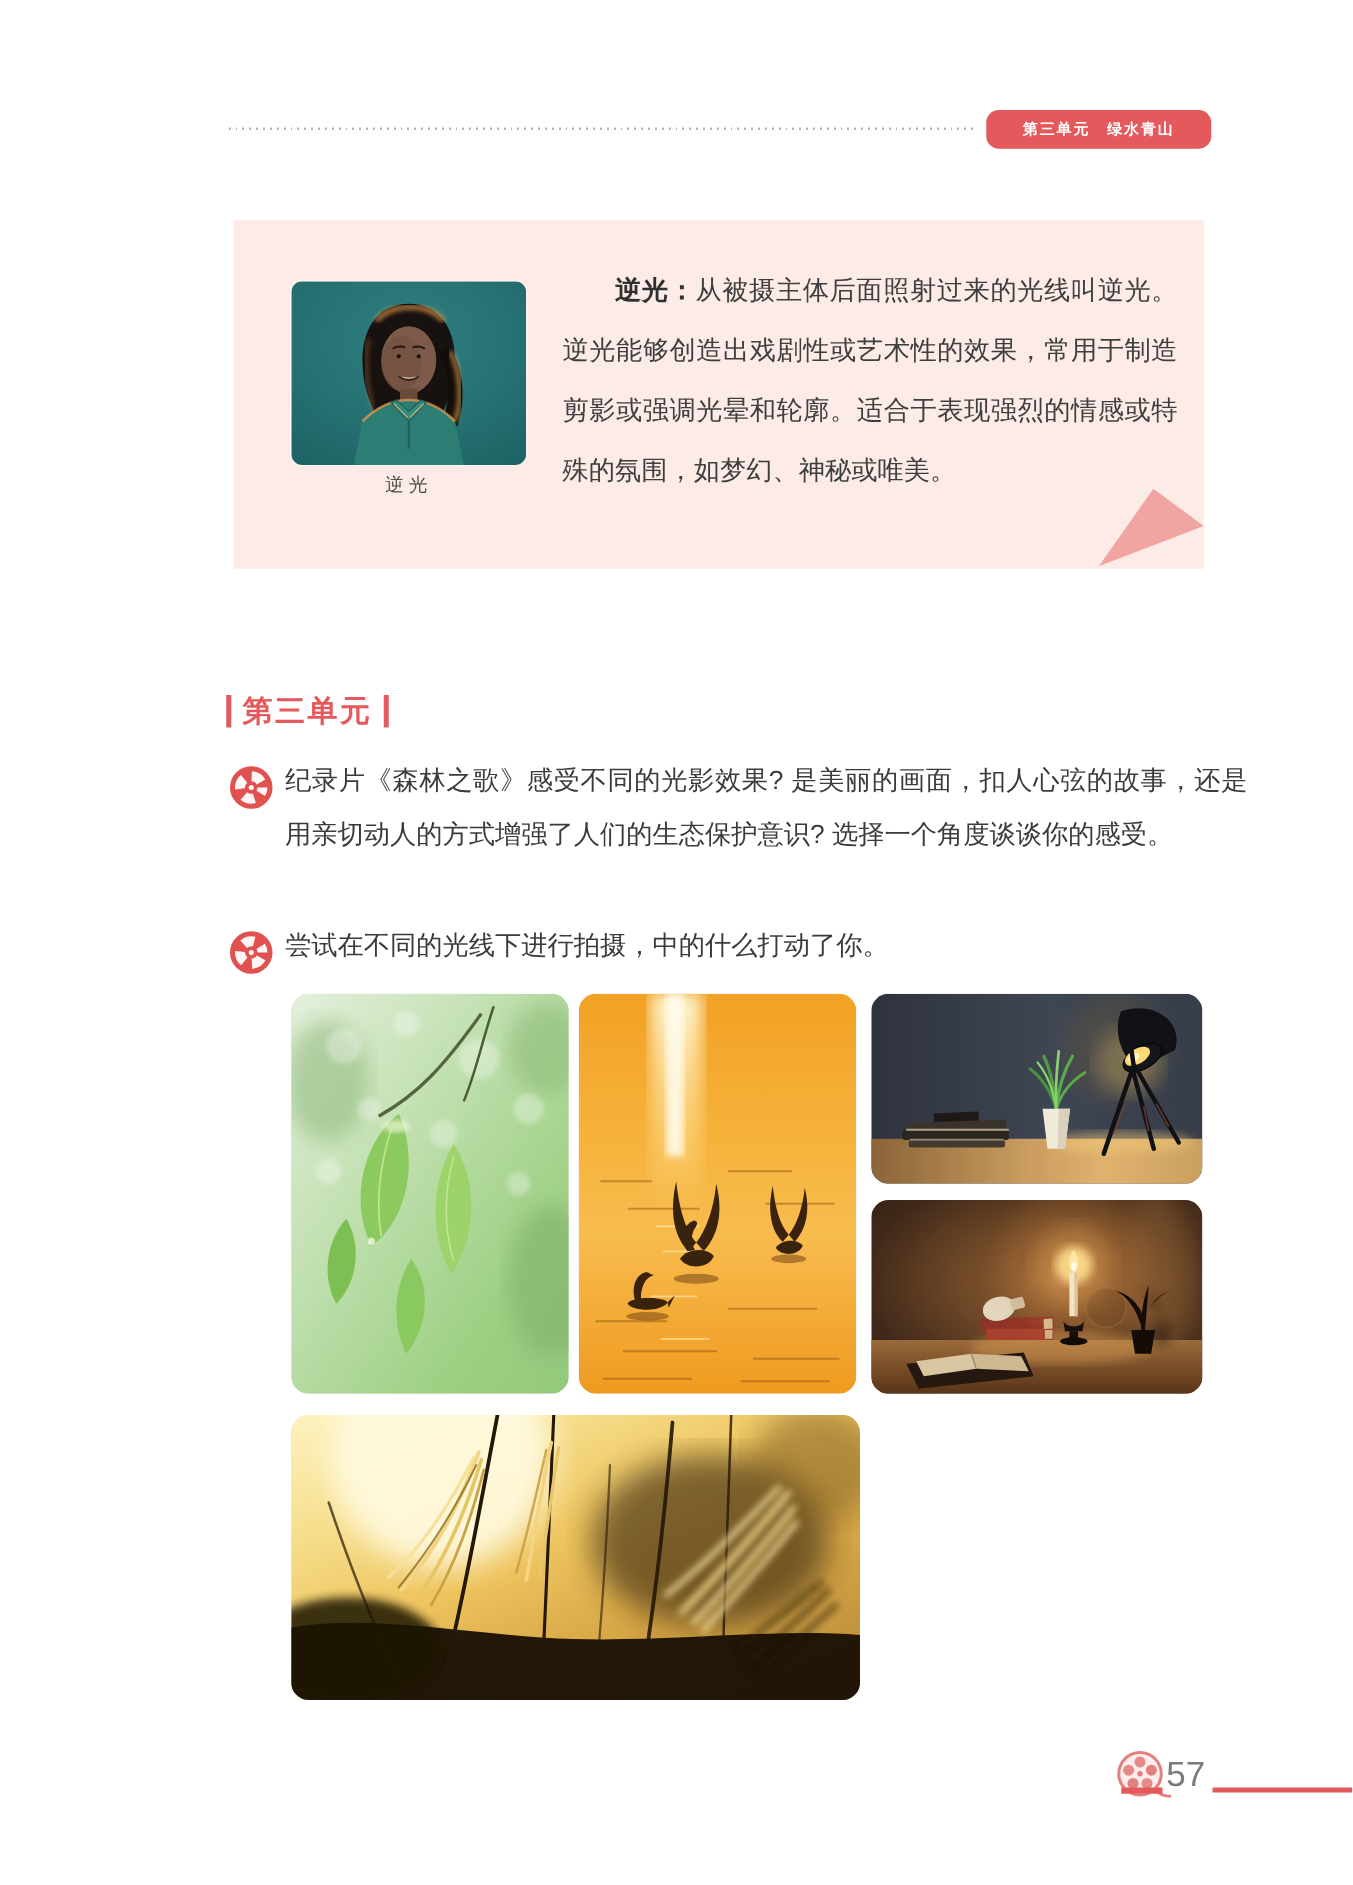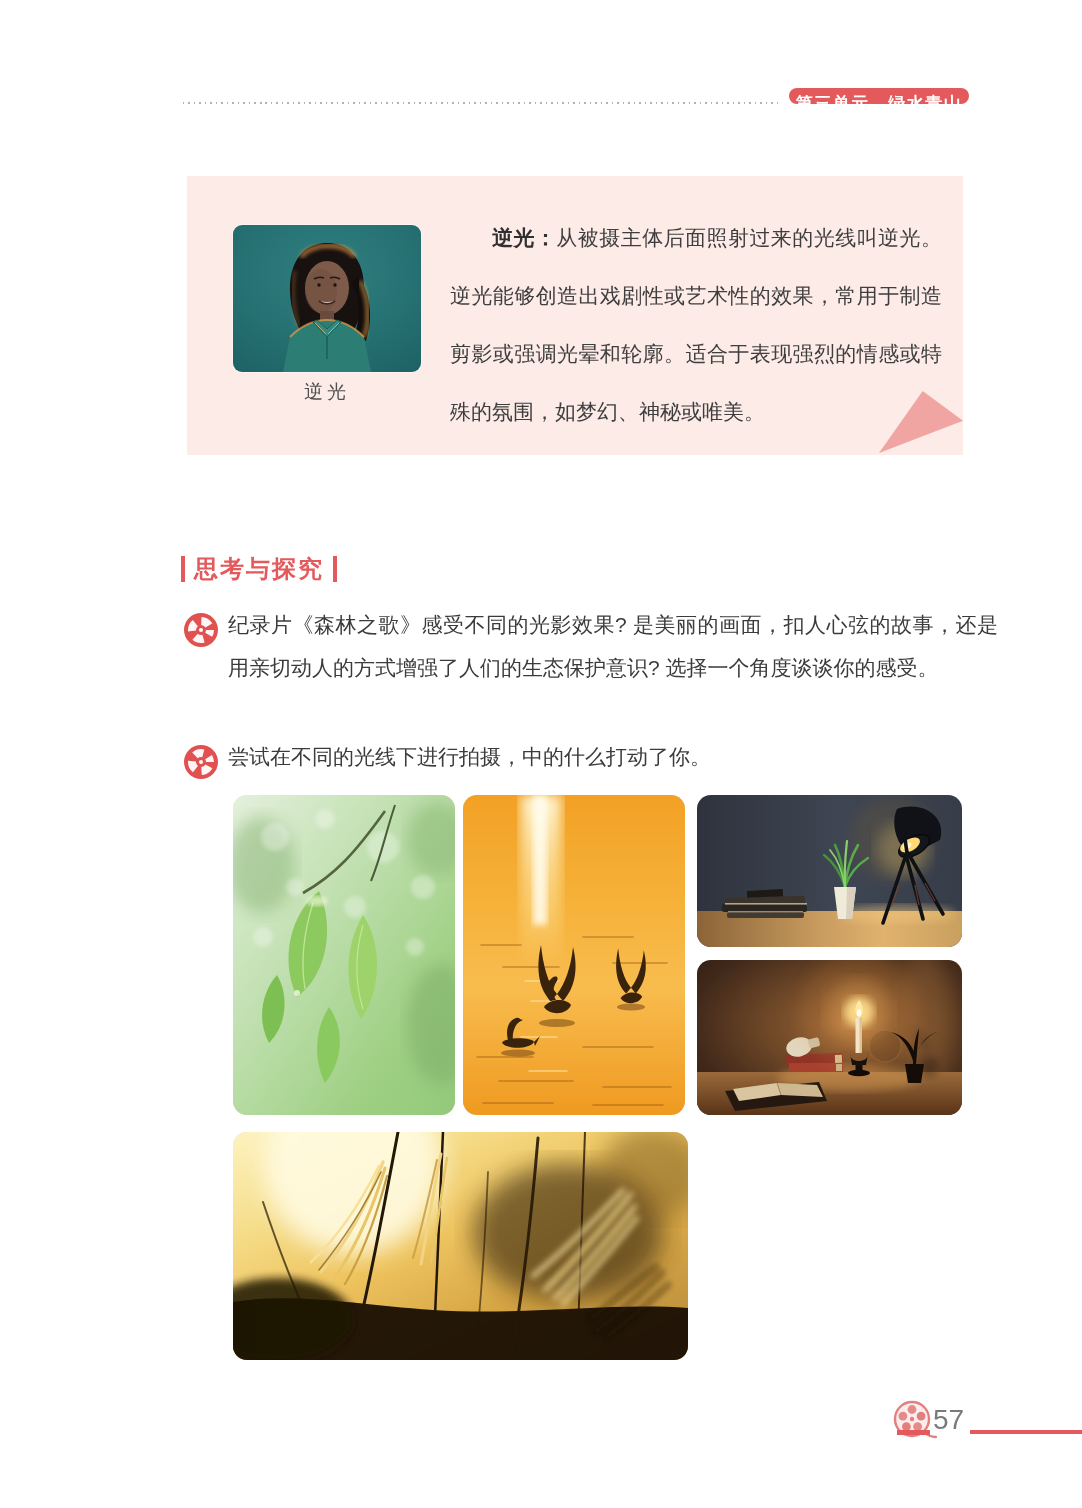--- a/index.html
+++ b/index.html
@@ -6,31 +6,31 @@
     --accent:#e4595b; --box-bg:#fcebe7; --tri:#f1a5a3; --text:#3e3e3e;
     --caption:#4f4f4f; --pagenum:#7a7a7a; --dotted:#b3b3b3;
   }
   *{margin:0;padding:0;box-sizing:border-box;}
   html,body{background:#fff;}
   body{font-family:"Liberation Sans",sans-serif;color:var(--text);}
   .page{position:relative;width:1082px;height:1508px;background:#fff;overflow:hidden;}
 
   .dotted{position:absolute;left:183px;top:102px;width:596px;height:2px;
     background-image:repeating-linear-gradient(90deg,var(--dotted) 0 1.5px,transparent 1.5px 5.5px);}
-  .badge{position:absolute;left:789px;top:88px;width:180px;height:16px;background:var(--accent);
-    border-radius:10px;color:#fff;font-size:17px;font-weight:bold;letter-spacing:1.5px;
-    text-align:center;line-height:31px;text-decoration:underline;}
+  .badge{position:absolute;left:789px;top:88px;width:180px;height:31px;background:var(--accent);
+    border-radius:10px;color:#fff;font-size:12px;font-weight:bold;letter-spacing:1.5px;
+    text-align:center;line-height:31px;}
 
   .infobox{position:absolute;left:187px;top:176px;width:776px;height:279px;background:var(--box-bg);}
   .portrait{position:absolute;left:46px;top:49px;width:188px;height:147px;border-radius:9px;
     overflow:hidden;box-shadow:0 0 0 1px rgba(255,255,255,.45);}
   .portrait svg{display:block;}
-  .caption{position:absolute;left:46px;top:203px;width:188px;text-align:center;font-size:19px;
+  .caption{position:absolute;left:46px;top:203px;width:188px;text-align:center;font-size:15px;
     color:var(--caption);letter-spacing:4px;}
-  .boxtext{position:absolute;left:263px;top:33px;width:492px;font-size:21px;line-height:58px;
+  .boxtext{position:absolute;left:263px;top:33px;width:492px;font-size:21px;line-height:48px;
     text-align:justify;color:var(--text);text-indent:2em;}
   .boxtext b{font-weight:bold;color:#303030;}
   .tri{position:absolute;left:692px;top:215px;width:84px;height:62px;background:var(--tri);
     clip-path:polygon(52% 0%,0% 100%,100% 48%);}
 
   .sechead{position:absolute;left:181px;top:553px;display:flex;align-items:center;gap:9px;}
   .secbar{width:4px;height:26px;background:var(--accent);}
   .sectitle{color:var(--accent);font-size:24px;font-weight:bold;letter-spacing:2px;}
 
   .qicon{position:absolute;width:36px;height:36px;}
@@ -101,21 +101,21 @@
         <path d="M82,98 L93,109 M106,98 L95,109" stroke="#d8c06a" stroke-width="1" opacity=".8"></path>
       </svg>
     </div>
     <div class="caption">逆光</div>
     <p class="boxtext"><b>逆光：</b><span>从被摄主体后面照射过来的光线叫逆光。逆光能够创造出戏剧性或艺术性的效果，常用于制造剪影或强调光晕和轮廓。适合于表现强烈的情感或特殊的氛围，如梦幻、神秘或唯美。</span></p>
     <div class="tri"></div>
   </section>
 
   <div class="sechead">
     <span class="secbar"></span>
-    <span class="sectitle">思考与探究</span>
+    <span class="sectitle">第三单元</span>
     <span class="secbar"></span>
   </div>
 
   <div class="qicon q1i">
     <svg width="36" height="36" viewBox="0 0 36 36">
       <circle cx="18" cy="18" r="17" fill="#e0514f"></circle>
       <circle cx="18" cy="18" r="9" fill="none" stroke="#ffffff" stroke-width="8" stroke-dasharray="9 6.5" stroke-dashoffset="4" opacity=".95"></circle>
       <circle cx="18" cy="18" r="2" fill="#fff"></circle>
     </svg>
   </div>

